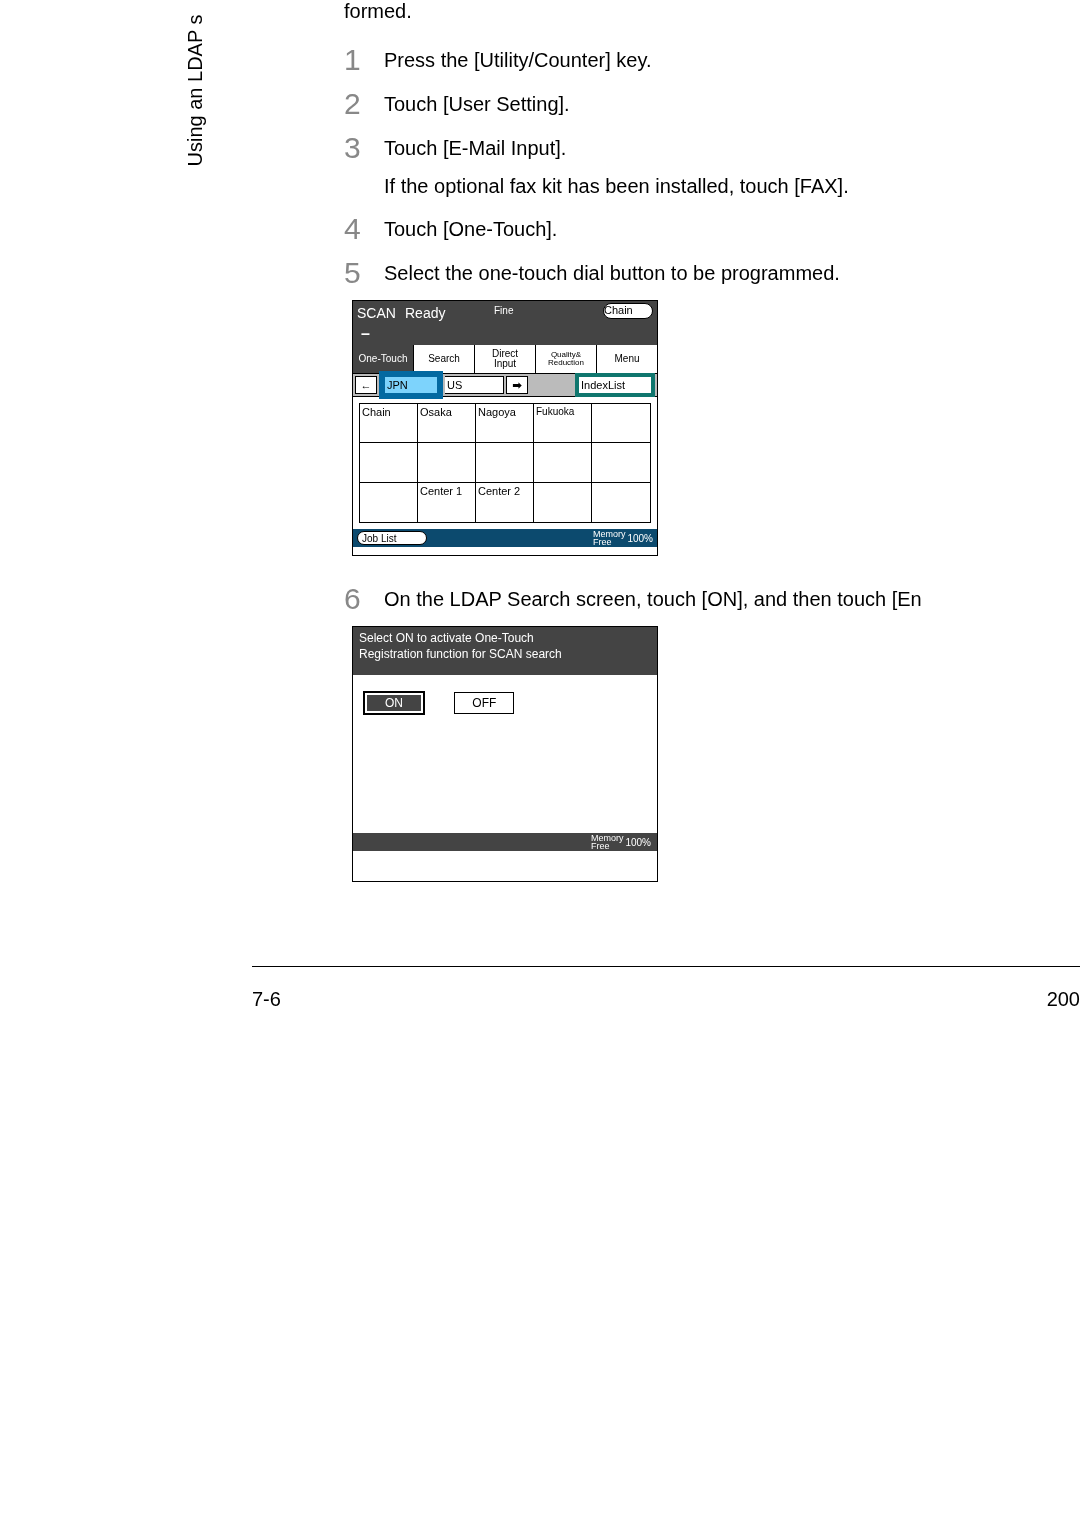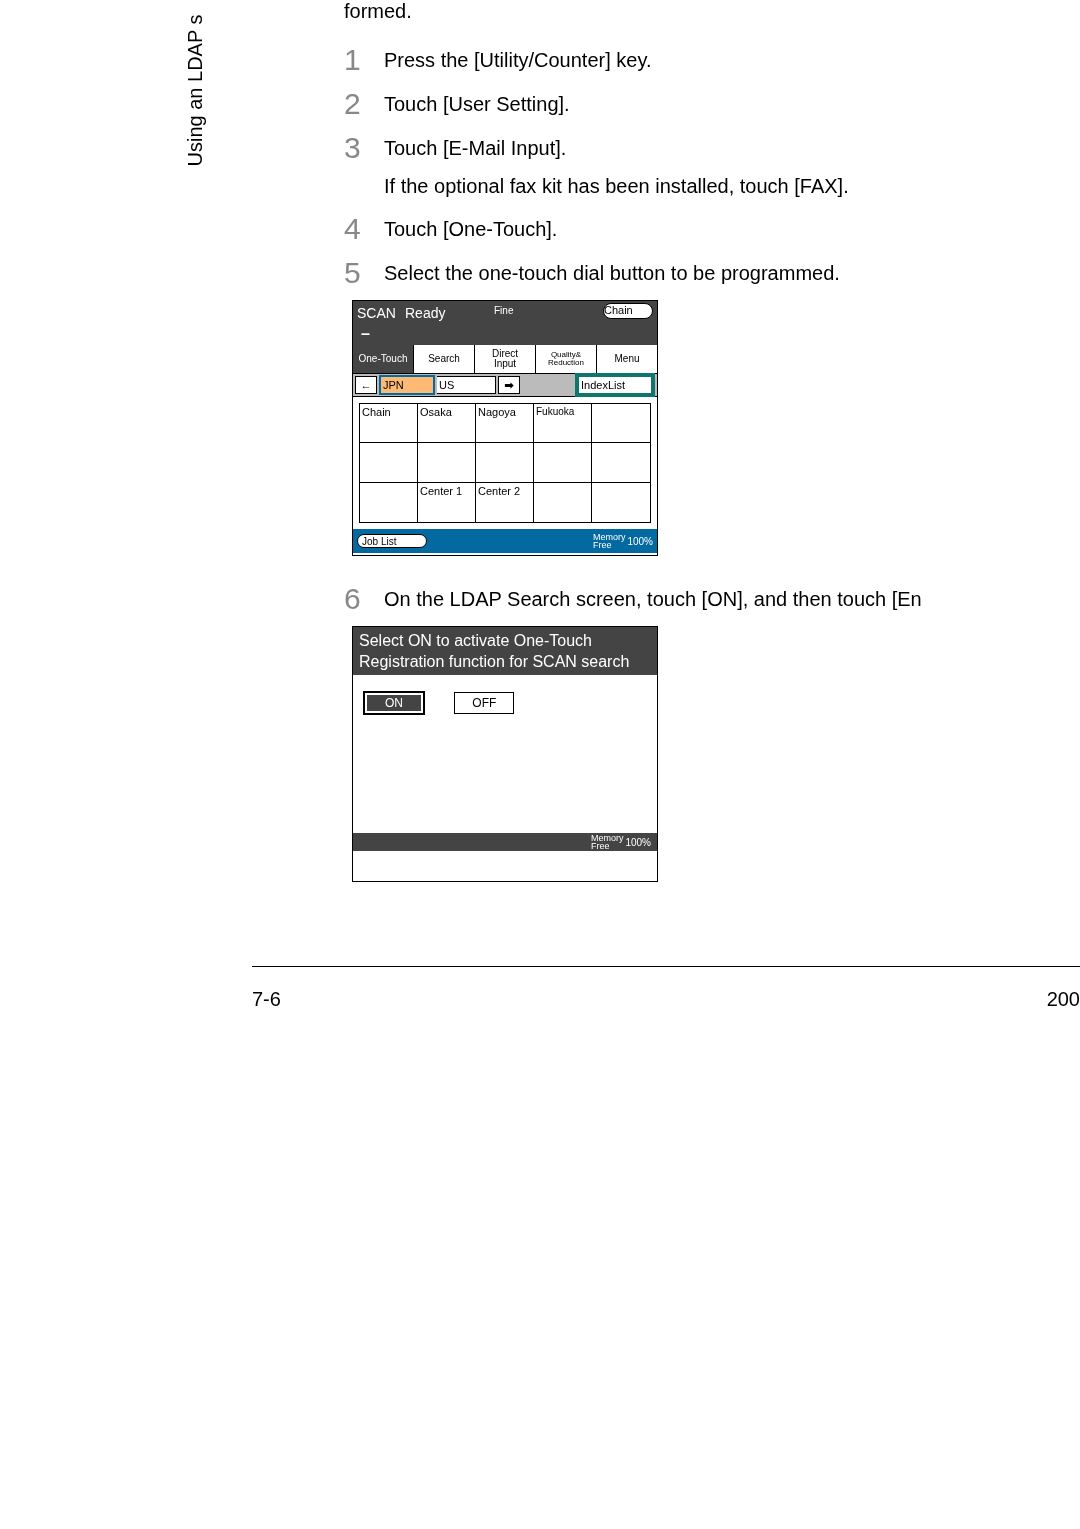--- a/index.html
+++ b/index.html
@@ -19,34 +19,34 @@
   .s1-ready{position:absolute;left:52px;top:4px;font-size:14px}
   .s1-fine{position:absolute;left:141px;top:4px;font-size:10px}
   .s1-chain{position:absolute;right:4px;top:2px;width:48px;height:14px;border:1px solid #000;border-radius:8px;background:#fff;color:#000;font-size:11px;text-align:left}
   .s1-dash{position:absolute;left:8px;top:24px;color:#fff;font-size:16px;font-weight:bold}
   .s1-tabs{display:flex;height:28px;border-bottom:1px solid #000;font-size:10px}
   .s1-tab{flex:1;border-right:1px solid #000;display:flex;align-items:center;justify-content:center;text-align:center;line-height:1}
   .s1-tab:last-child{border-right:0}
   .s1-tab.sel{background:#444;color:#fff}
   .s1-nav{display:flex;align-items:center;height:22px;border-bottom:1px solid #000;background:#bbb;padding:0 2px;gap:2px;font-size:11px}
   .s1-arr{width:20px;height:16px;border:1px solid #000;background:#fff;display:flex;align-items:center;justify-content:center;font-weight:bold}
-  .s1-jpn{width:50px;height:16px;border:2px solid #0369a1;background:#fdba74;display:flex;align-items:center;padding-left:2px}
+  .s1-jpn{width:50px;height:16px;border:6px solid #0369a1;background:#7dd3fc;display:flex;align-items:center;padding-left:2px}
   .s1-us{width:56px;height:16px;border:1px solid #000;border-left:0;background:#fff;display:flex;align-items:center;padding-left:2px}
   .s1-idx{width:70px;height:16px;border:4px solid #0f766e;background:#fff;display:flex;align-items:center;padding-left:2px;margin-left:auto}
   .s1-grid{display:grid;grid-template-columns:repeat(5,1fr);grid-template-rows:repeat(3,1fr);height:118px;margin:6px 6px;border:1px solid #000}
   .s1-cell{border-right:1px solid #000;border-bottom:1px solid #000;font-size:11px;padding:2px;line-height:1.1;display:flex;align-items:flex-start}
   .s1-cell:nth-child(5n){border-right:0}
   .s1-cell:nth-child(n+11){border-bottom:0}
-  .s1-bot{background:#0369a1;color:#fff;height:24px;display:flex;align-items:center;font-size:10px;padding:0 4px}
+  .s1-bot{background:#0c4a6e;color:#fff;height:18px;display:flex;align-items:center;font-size:10px;padding:0 4px}
   .s1-job{background:#fff;color:#000;border:1px solid #000;border-radius:8px;height:12px;width:64px;display:flex;align-items:center;padding-left:4px}
   .s1-mem{margin-left:auto;font-size:9px}
   .s1-pct{font-size:10px;margin-left:2px}
   
   .screen2{width:304px;height:254px;border:1px solid #000;margin:6px 0 0 8px;background:#fff;font-size:12px}
-  .s2-top{background:#444;color:#fff;height:40px;padding:4px 6px;font-size:16px;line-height:1.3}
+  .s2-top{background:#444;color:#fff;height:40px;padding:4px 6px;font-size:12px;line-height:1.3}
   .s2-util{height:22px;border-bottom:1px solid #000;display:flex;align-items:center;padding-left:6px;font-size:13px;background:#eee}
   .s2-ldap{height:28px;border-bottom:1px solid #000;display:flex;align-items:center;padding:0 6px;font-size:12px;background:#bbb}
   .s2-ldap-label{flex:1}
   .s2-btn{border:1px solid #000;background:#fff;border-radius:8px;height:14px;padding:0 6px;font-size:10px;display:flex;align-items:center;margin-left:4px}
   .s2-body{height:126px;padding:16px 10px}
   .s2-on{display:inline-flex;width:58px;height:20px;border:2px solid #000;background:#444;color:#fff;align-items:center;justify-content:center;font-size:12px;margin-right:26px;box-shadow:0 0 0 2px #fff inset}
   .s2-off{display:inline-flex;width:58px;height:20px;border:1px solid #000;background:#fff;color:#000;align-items:center;justify-content:center;font-size:12px}
   .s2-bot{background:#444;color:#fff;height:18px;display:flex;align-items:center;justify-content:flex-end;font-size:9px;padding:0 6px}
   .rule{position:absolute;left:252px;right:0;top:966px;border-top:1px solid #000}
   .pg-left{position:absolute;left:252px;top:988px;font-size:20px}

